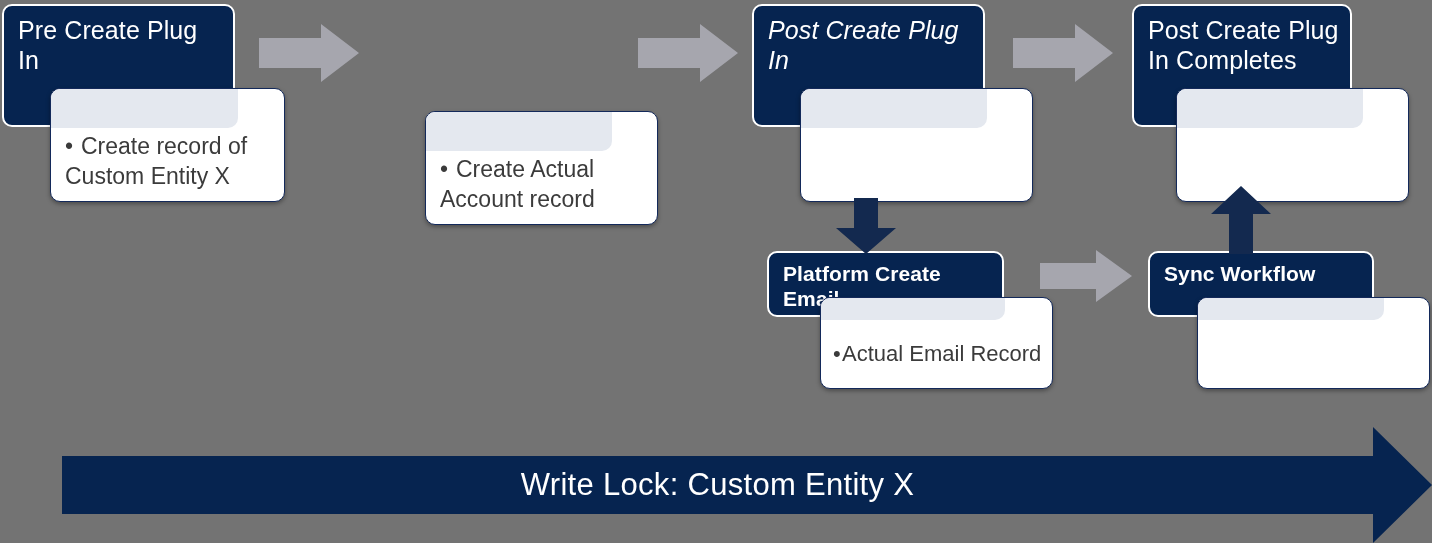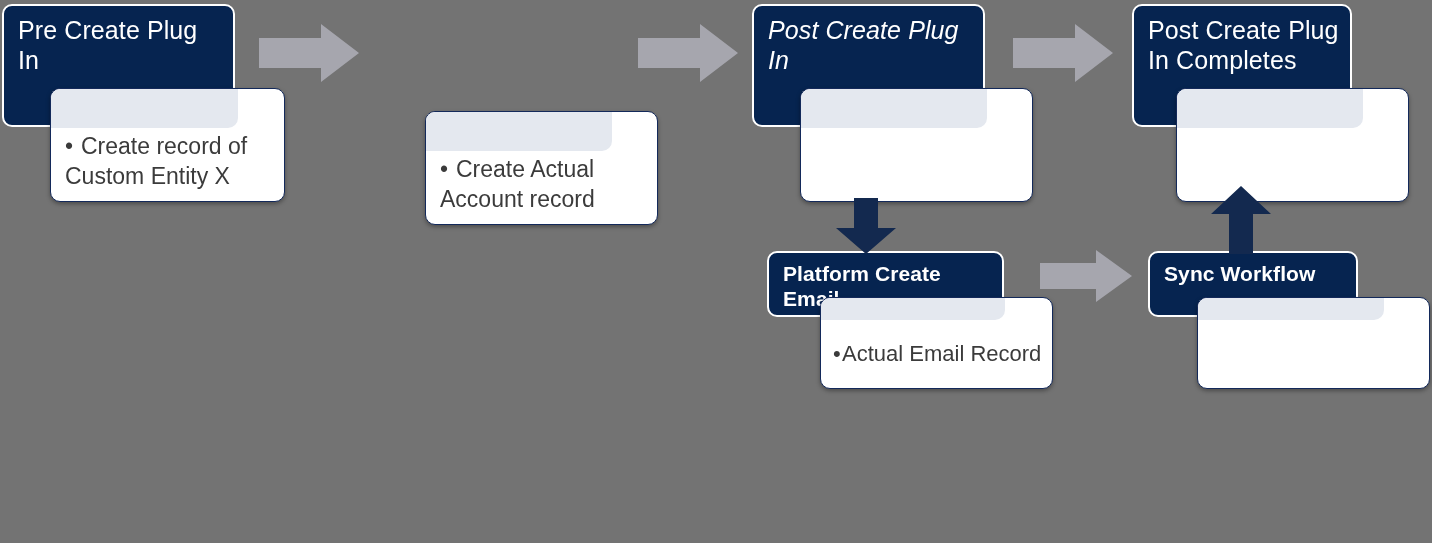--- a/index.html
+++ b/index.html
@@ -187,30 +187,36 @@
       <span class="bullet-dot narrow">•</span><span>Actual Email Record</span>
     </div>
   </div>
 
   <div class="gray-arrow" style="left:1040px; top:250px;">
     <svg width="92" height="52" viewBox="0 0 92 52">
       <polygon points="0,13 56,13 56,0 92,26 56,52 56,39 0,39" fill="#a6a6ae"></polygon>
     </svg>
   </div>
 
-  <div class="stage-box" style="left:1148px; top:251px; width:210px; height:66px;">
+  <div class="stage-box" style="left:1148px; top:251px; width:226px; height:66px;">
     <div class="stage-title small">Sync Workflow</div>
   </div>
   <div class="detail-card" style="left:1197px; top:297px; width:233px; height:92px;">
     <div class="card-shade" style="width:186px; height:22px;"></div>
     <div class="card-text tight">
       <span></span>
     </div>
   </div>
 
   <div class="navy-arrow" style="left:1211px; top:186px;">
     <svg width="60" height="68" viewBox="0 0 60 68">
       <polygon points="30,0 60,28 42,28 42,68 18,68 18,28 0,28" fill="#13294f"></polygon>
     </svg>
   </div>
 
+  <div class="lock-banner" style="left:62px; top:427px; width:1370px; height:116px;">
+    <svg width="1370" height="116" viewBox="0 0 1370 116">
+      <polygon points="0,29 1311,29 1311,0 1370,58 1311,116 1311,87 0,87" fill="#062450"></polygon>
+    </svg>
+    <div class="lock-label" style="top:42px; width:1311px;">Write Lock: Custom Entity X</div>
+  </div>
 
 </div>
 
 </body></html>

